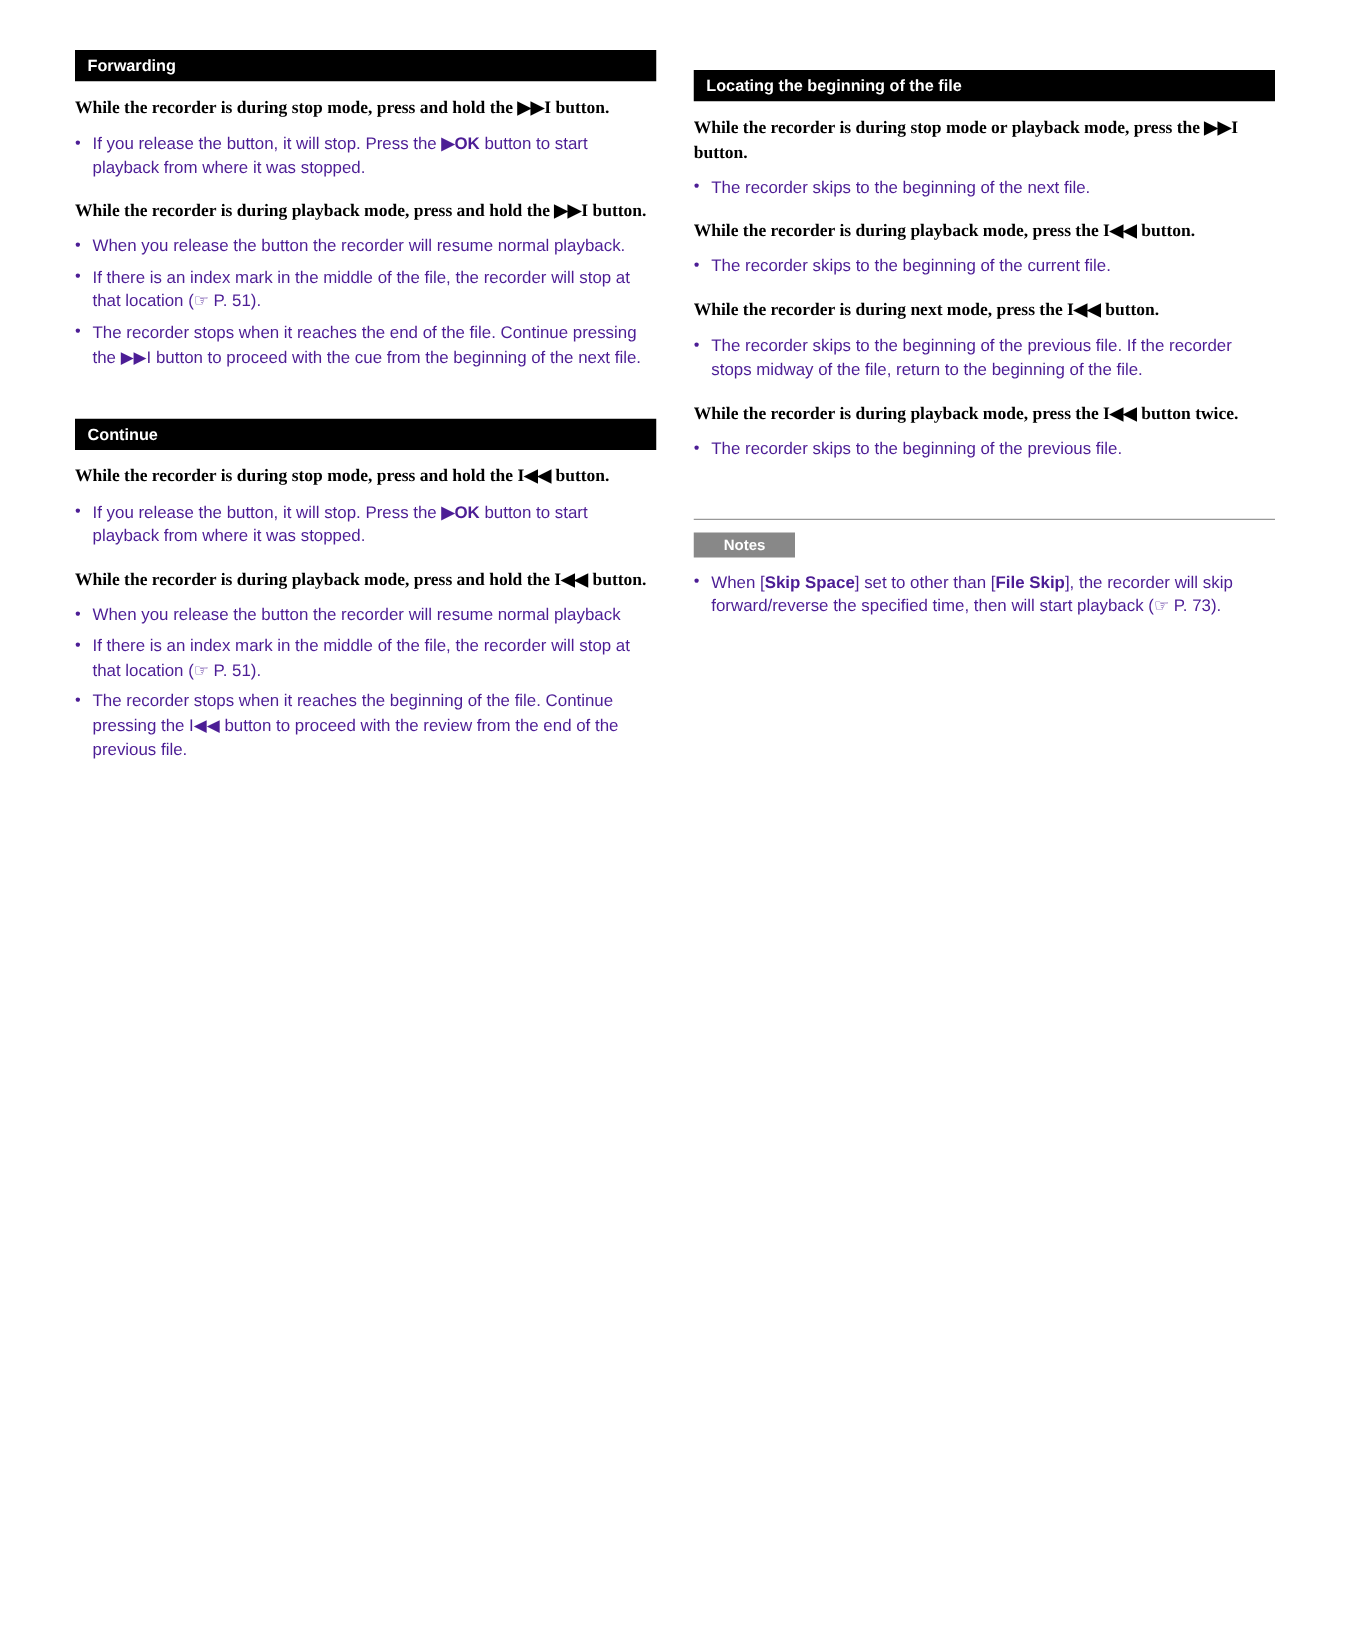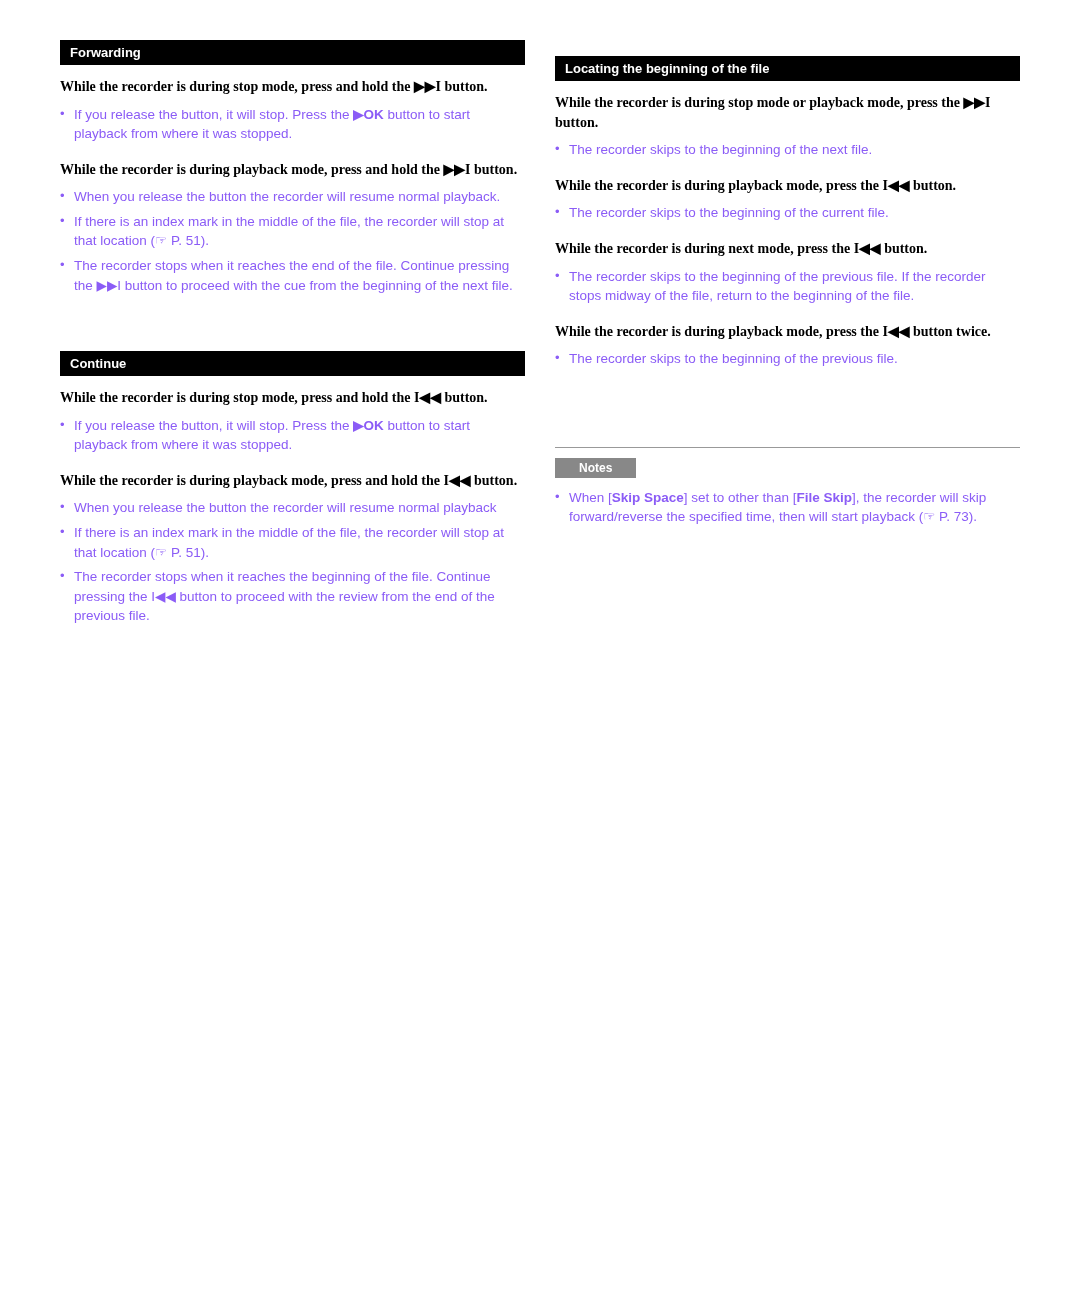--- a/index.html
+++ b/index.html
@@ -21,21 +21,21 @@
     .page-content {
       display: grid;
       grid-template-columns: 1fr 1fr;
       gap: 0 30px;
       width: 100%;
     }
 
     .column {
       display: flex;
       flex-direction: column;
-      gap: 16px;
+      gap: 0;
     }
 
     .section-header {
       background-color: #000000;
       color: #ffffff;
       font-weight: bold;
       font-size: 13px;
       padding: 5px 10px;
       margin-bottom: 12px;
     }
@@ -57,21 +57,21 @@
       padding: 0;
       margin: 0 0 16px 0;
     }
 
     .bullet-list li {
       position: relative;
       padding-left: 14px;
       margin-bottom: 5px;
       font-size: 13.5px;
       line-height: 1.45;
-      color: #8b5cf6;
+      color: #4c1d95;
     }
 
     .bullet-list li::before {
       content: '•';
       position: absolute;
       left: 0;
       top: 0;
       font-size: 13px;
     }
 

